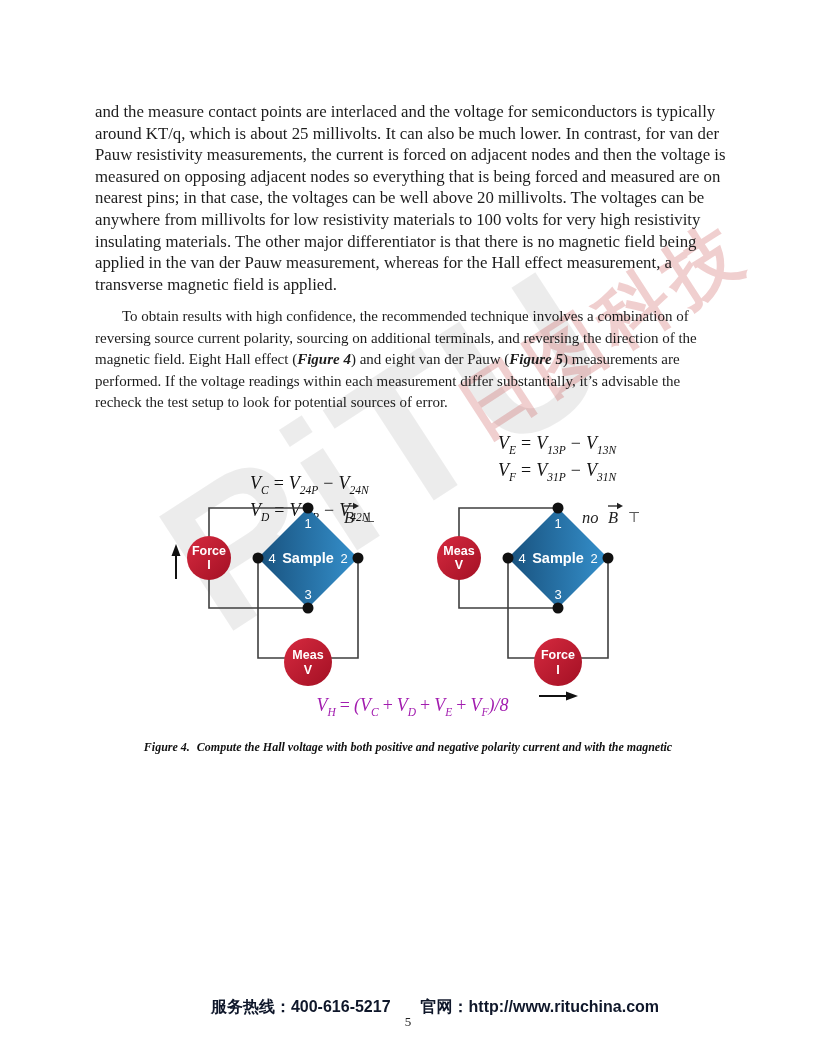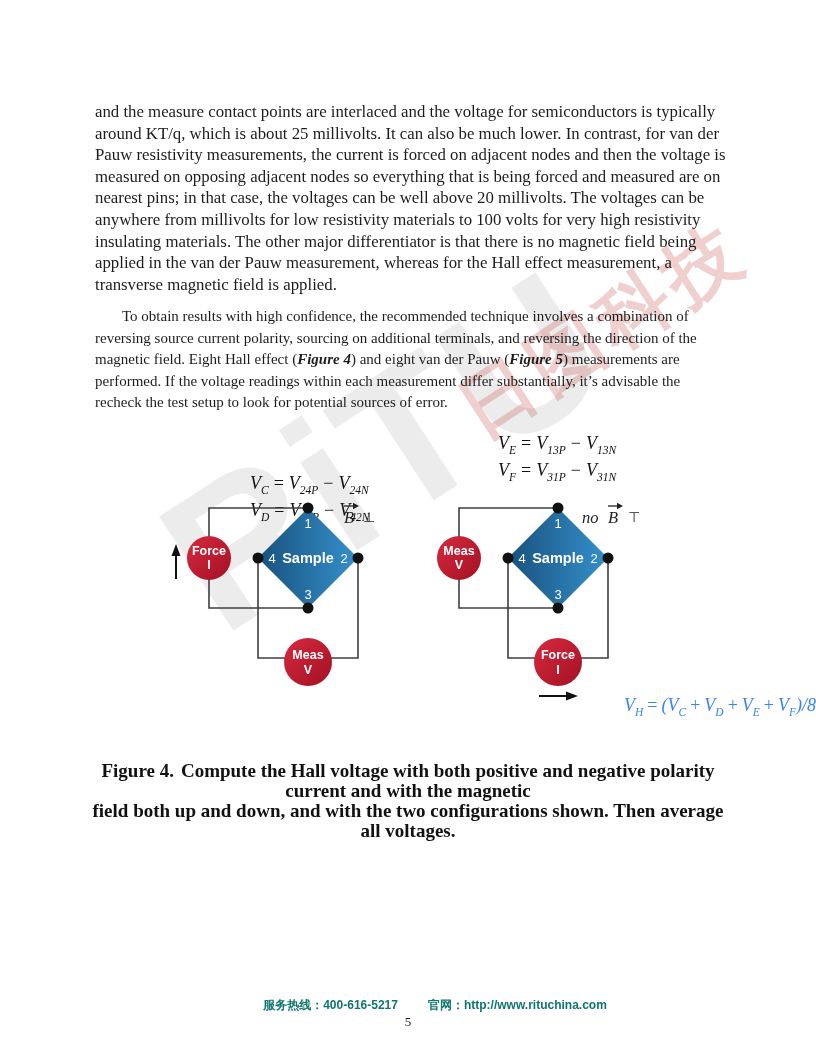--- a/index.html
+++ b/index.html
@@ -44,47 +44,47 @@
   
   .eq-col { position:absolute; top:433px; font-size:18px; font-style:italic; color:#111; }
   .eq-col.left  { left:250px;margin-top:40px; }
   .eq-col.right { left:498px; }
   .eq-row { height:27px; white-space:nowrap; }
   .ev { font-style:italic; }
   .op { font-style:normal; padding:0 5px; }
   sub { font-size:11.5px; font-style:italic; line-height:0; }
 
   .vh {
-    position:absolute; left:9px; right:0; top:695px; text-align:right;
-    font-size:18px; font-style:italic; color:#3b82f6; white-space:nowrap;
+    position:absolute; left:9px; right:0; top:695px; text-align:center;
+    font-size:18px; font-style:italic; color:#a21caf; white-space:nowrap;
   }
   .vh .op { padding:0 4px; }
 
   
   .diag { position:absolute; top:494px; }
   .diag.left  { left:158px; }
   .diag.right { left:408px; }
   .tnum   { fill:#ffffff; font-family:"Liberation Sans",sans-serif; font-size:13px; text-anchor:middle; }
   .tsample{ fill:#ffffff; font-family:"Liberation Sans",sans-serif; font-size:14.5px; font-weight:bold; text-anchor:middle; }
   .tcirc  { fill:#ffffff; font-family:"Liberation Sans",sans-serif; font-size:12.5px; font-weight:600; text-anchor:middle; }
   .tfield { fill:#222; font-family:"Liberation Serif",serif; font-style:italic; font-size:16.5px; }
   .tsym   { fill:#222; font-family:"DejaVu Sans",sans-serif; font-size:14px; }
 
   
   .caption {
     position:absolute; left:88px; top:737px; width:640px; text-align:center;
-    font-weight:bold; font-size:19px; line-height:20px; color:#111;margin-top:24px;
+    font-weight:bold; font-style:italic; font-size:12px; line-height:20px; color:#111;
   }
   .caption .cap-label { margin-right:7px; }
 
   
   .footer {
     position:absolute; left:54px; right:0; top:997px; text-align:center;
     font-family:"Liberation Sans", sans-serif; font-weight:700;
-    font-size:12px; color:#0f766e; white-space:nowrap;
+    font-size:16px; color:#0f172a; white-space:nowrap;
   }
   .footer .gap { margin-left:30px; }
   .pageno {
     position:absolute; left:0; right:0; top:1014px; text-align:center;
     font-family:"Liberation Serif", serif; font-size:13px; color:#222;
   }
 </style>
 </head>
 <body>
 
@@ -189,20 +189,19 @@
         <polygon points="215,12 209,8.8 209,15.2" fill="#222"></polygon>
         <text x="200" y="29" class="tfield">B</text>
         <text x="220" y="28" class="tsym">⊤</text>
       </g>
     </svg>
 
     <div class="vh"><span class="ev">V</span><sub>H</sub><span class="op">=</span><span class="ev">(</span><span class="ev">V</span><sub>C</sub><span class="op">+</span><span class="ev">V</span><sub>D</sub><span class="op">+</span><span class="ev">V</span><sub>E</sub><span class="op">+</span><span class="ev">V</span><sub>F</sub><span class="ev">)/8</span></div>
 
     <div class="caption">
       <div><span class="cap-label">Figure 4.</span><span>Compute the Hall voltage with both positive and negative polarity current and with the magnetic</span></div>
-      <div>field both up and down, and with the two configurations shown. Then average all voltages.</div>
     </div>
 
     <div class="footer"><span>服务热线：</span><span>400-616-5217</span><span class="gap">官网：</span><span>http://www.rituchina.com</span></div>
     <div class="pageno">5</div>
 
   </div>
 </div>
 
 </body></html>

